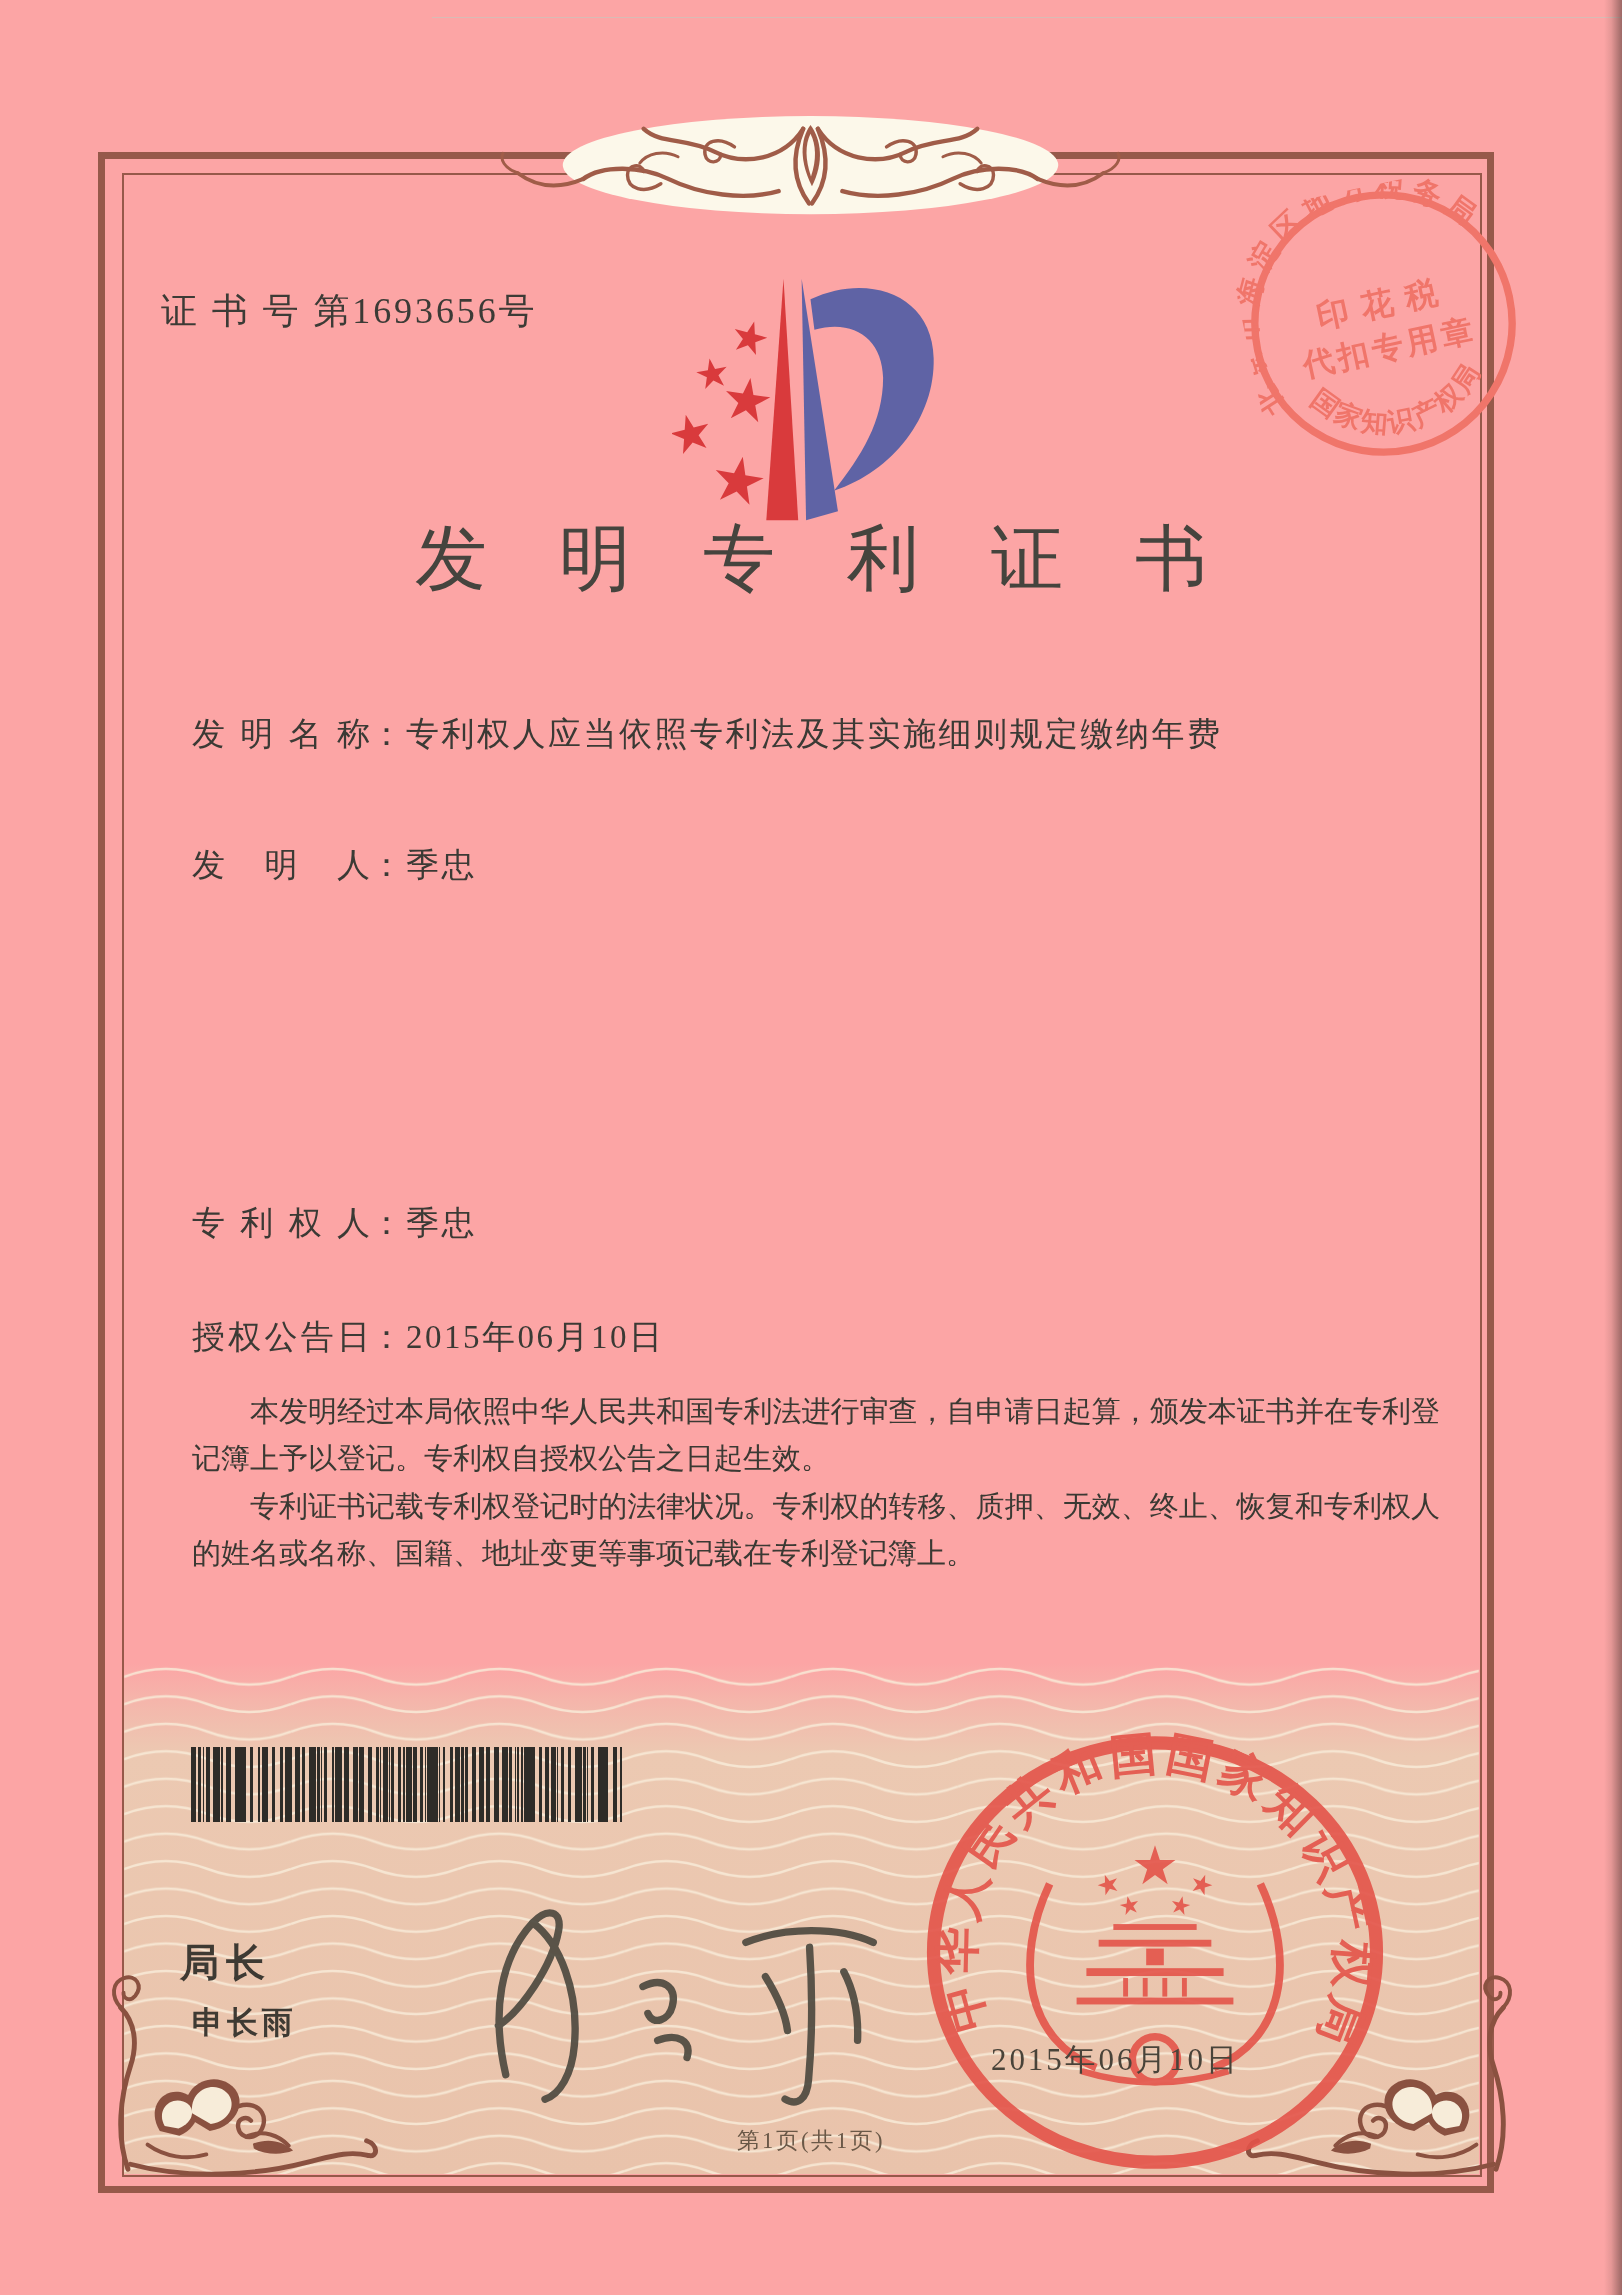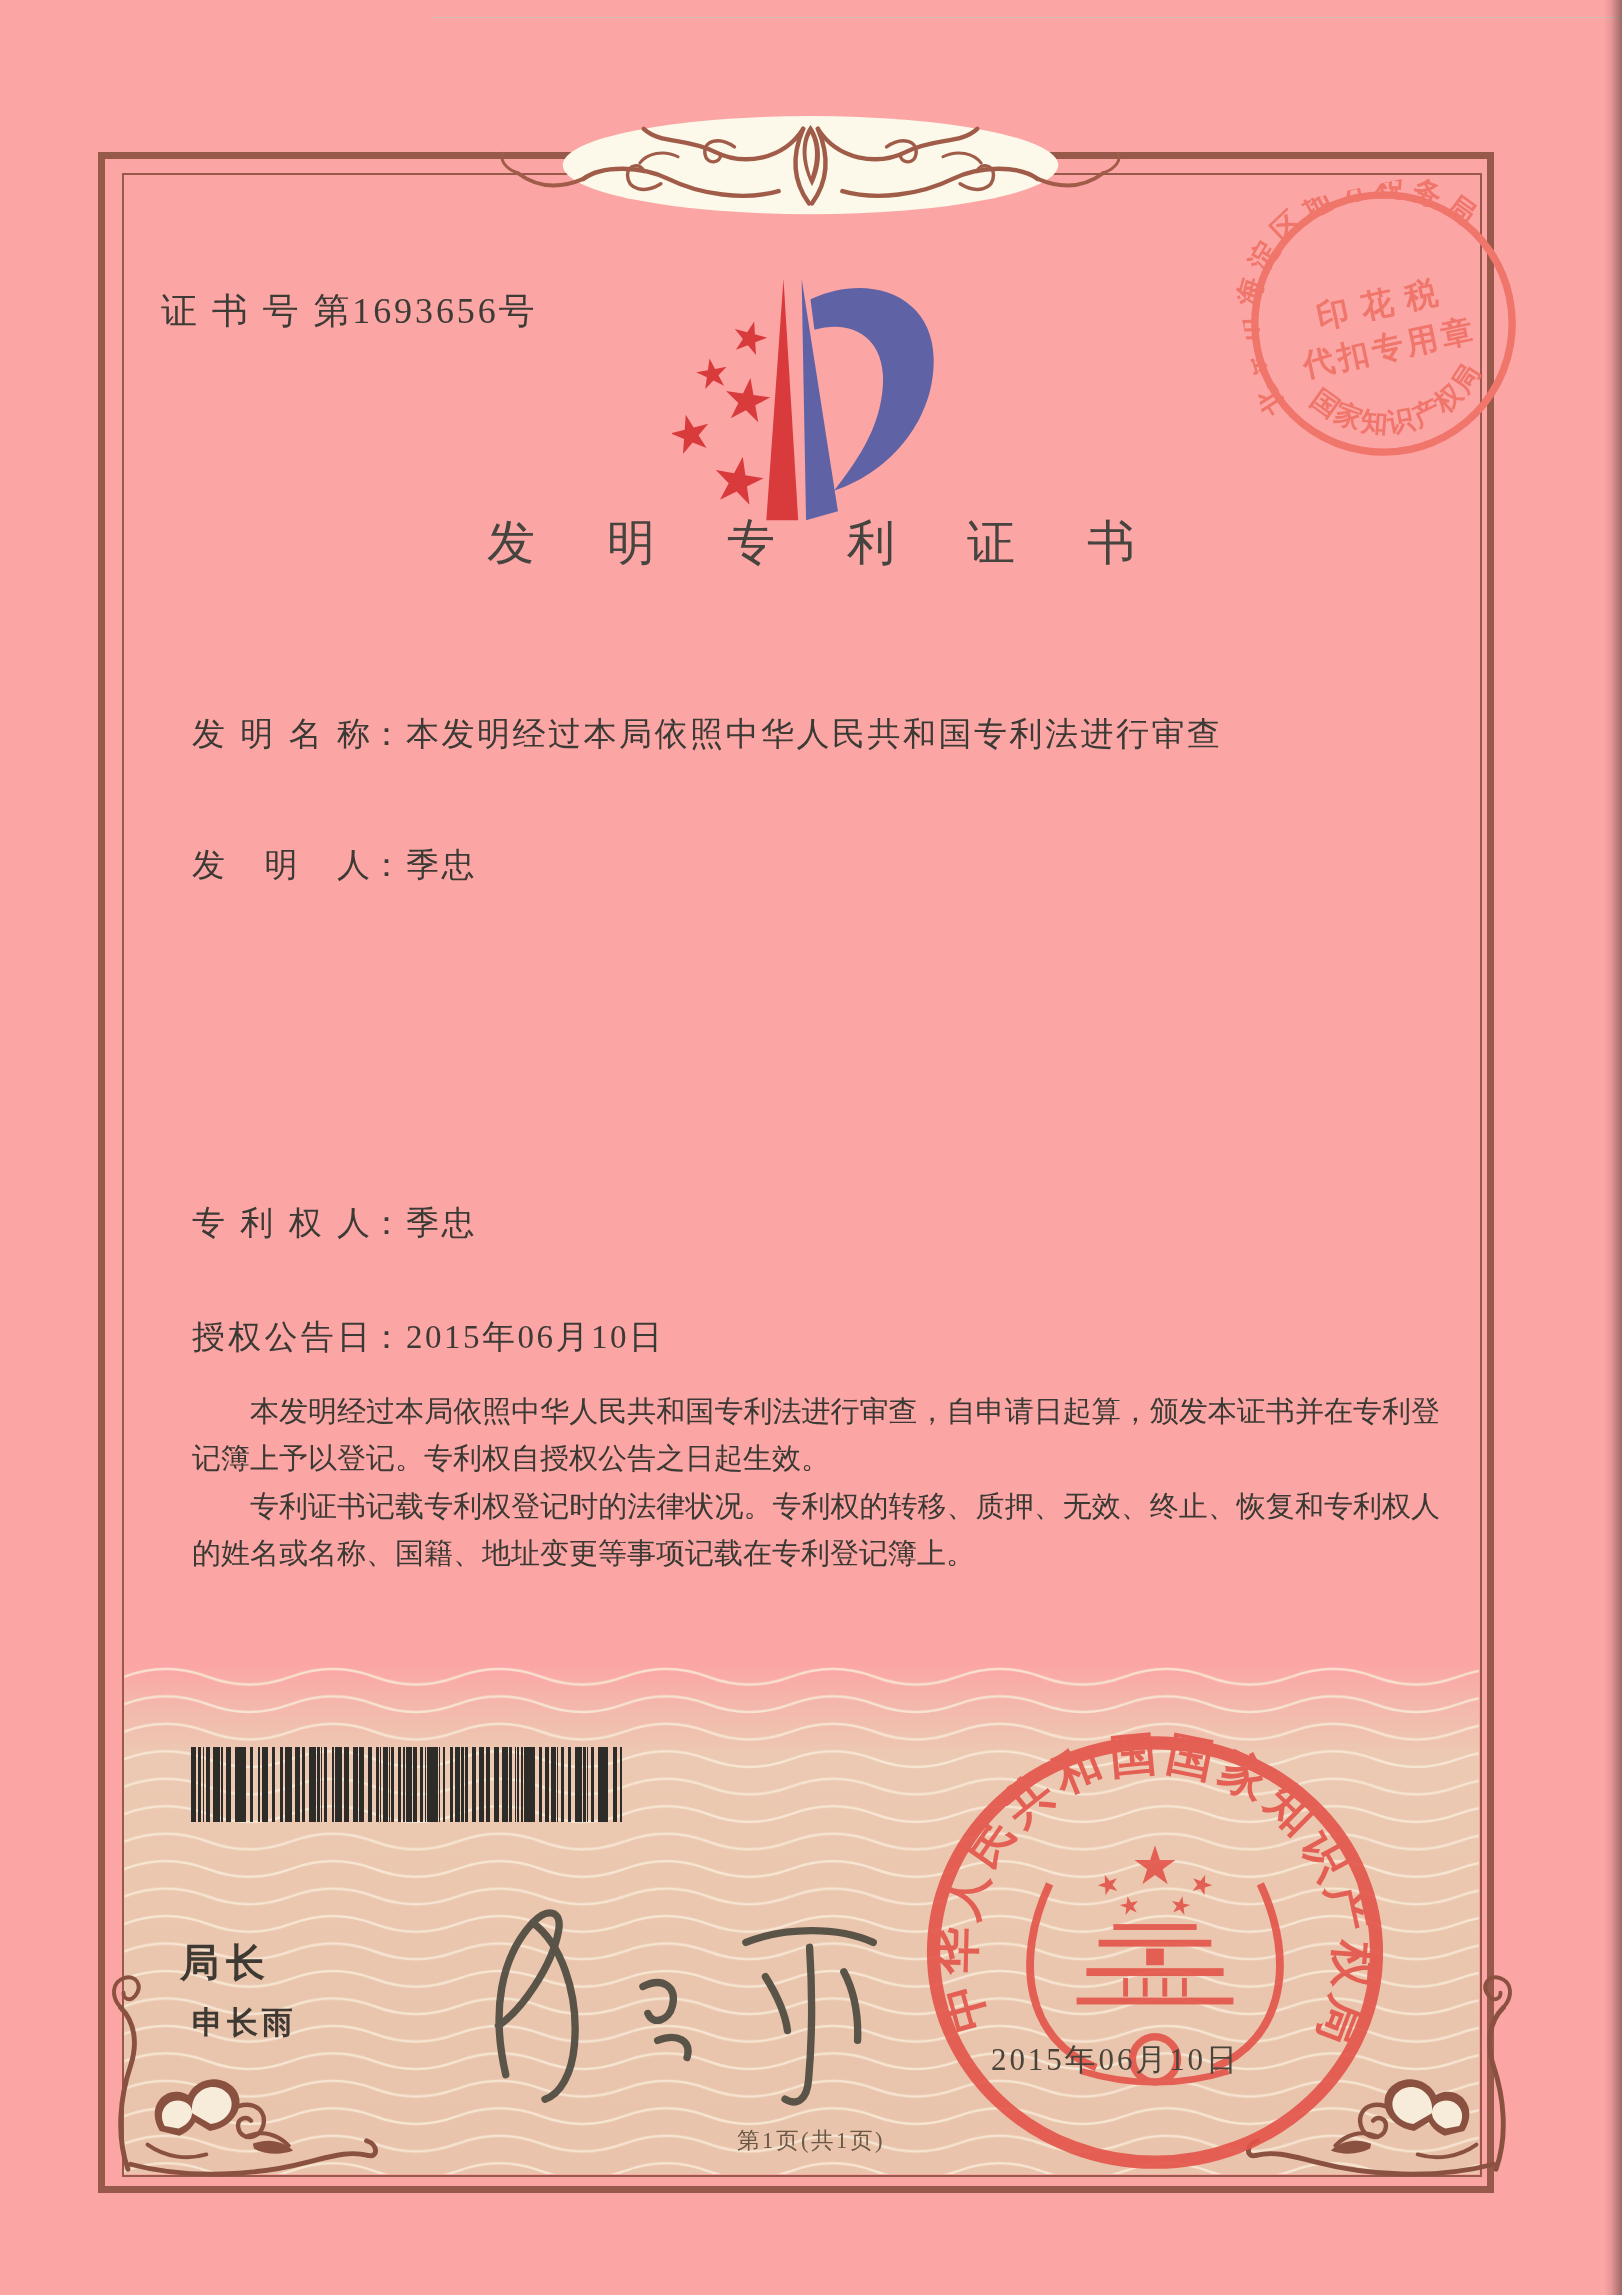--- a/index.html
+++ b/index.html
@@ -17,21 +17,21 @@
     border:7.4px solid #96594a;box-sizing:border-box;}
   .frame-inner{position:absolute;left:122px;top:173px;width:1360px;height:2004px;
     border:2.5px solid #96594a;box-sizing:border-box;}
   
   .band{position:absolute;left:124px;top:1663px;width:1355px;height:511px;
     background:linear-gradient(180deg,rgba(236,201,178,0) 0%,rgba(236,201,178,.55) 9%,#ecc9b2 18%,#e9c3ab 100%);}
   .band svg{position:absolute;left:0;top:0;}
   
   .cert-no{position:absolute;left:161px;top:287px;font-size:36px;letter-spacing:2.9px;color:#3c3b36;white-space:nowrap;}
   .title{position:absolute;left:50%;top:511px;transform:translateX(-50%);
-    font-size:48px;letter-spacing:72px;padding-left:72px;color:#45443e;white-space:nowrap;font-weight:400;}
+    font-size:72px;letter-spacing:72px;padding-left:72px;color:#45443e;white-space:nowrap;font-weight:400;}
   .frow{position:absolute;left:192px;font-size:33px;color:#3b3a35;white-space:nowrap;}
   .flabel{display:inline-block;width:178px;text-align:justify;text-align-last:justify;}
   .fcolon{display:inline-block;}
   .fvalue{display:inline-block;margin-left:2.9px;letter-spacing:2.5px;}
   .r1{top:712px}.r2{top:843px}.r3{top:973px}.r4{top:1085px}.r5{top:1201px}.r6{top:1315px}
   .body-text{position:absolute;left:192px;top:1388px;width:1248px;
     font-size:29px;line-height:1.63;color:#3a3933;text-align:justify;}
   .body-text p{margin:0;text-indent:2em;}
   
   .barcode{position:absolute;left:191px;top:1747px;width:431px;height:75px;
@@ -169,21 +169,21 @@
     </defs>
     <text class="stamp-arc-top"><textPath href="#stamp-arc-t" startOffset="6">北京市海淀区地方税务局</textPath></text>
     <text class="stamp-arc-bottom"><textPath href="#stamp-arc-b" startOffset="8">国家知识产权局</textPath></text>
     <text class="stamp-center" x="8" y="-18" font-size="66" letter-spacing="26" text-anchor="middle">印花税</text>
     <text class="stamp-center" x="2" y="72" font-size="64" letter-spacing="8" text-anchor="middle">代扣专用章</text>
   </svg>
 
   <div class="title">发明专利证书</div>
 
   <div class="frow r1">
-    <span class="flabel">发明名称</span><span class="fcolon">：</span><span class="fvalue">本发明经过本局依照中华人民共和国专利法进行审查</span>
+    <span class="flabel">发明名称</span><span class="fcolon">：</span><span class="fvalue">专利权人应当依照专利法及其实施细则规定缴纳年费</span>
   </div>
   <div class="frow r2">
     <span class="flabel">发明人</span><span class="fcolon">：</span><span class="fvalue">季忠</span>
   </div>
   <div class="frow r5">
     <span class="flabel">专利权人</span><span class="fcolon">：</span><span class="fvalue">季忠</span>
   </div>
   <div class="frow r6">
     <span class="flabel">授权公告日</span><span class="fcolon">：</span><span class="fvalue">2015年06月10日</span>
   </div>

